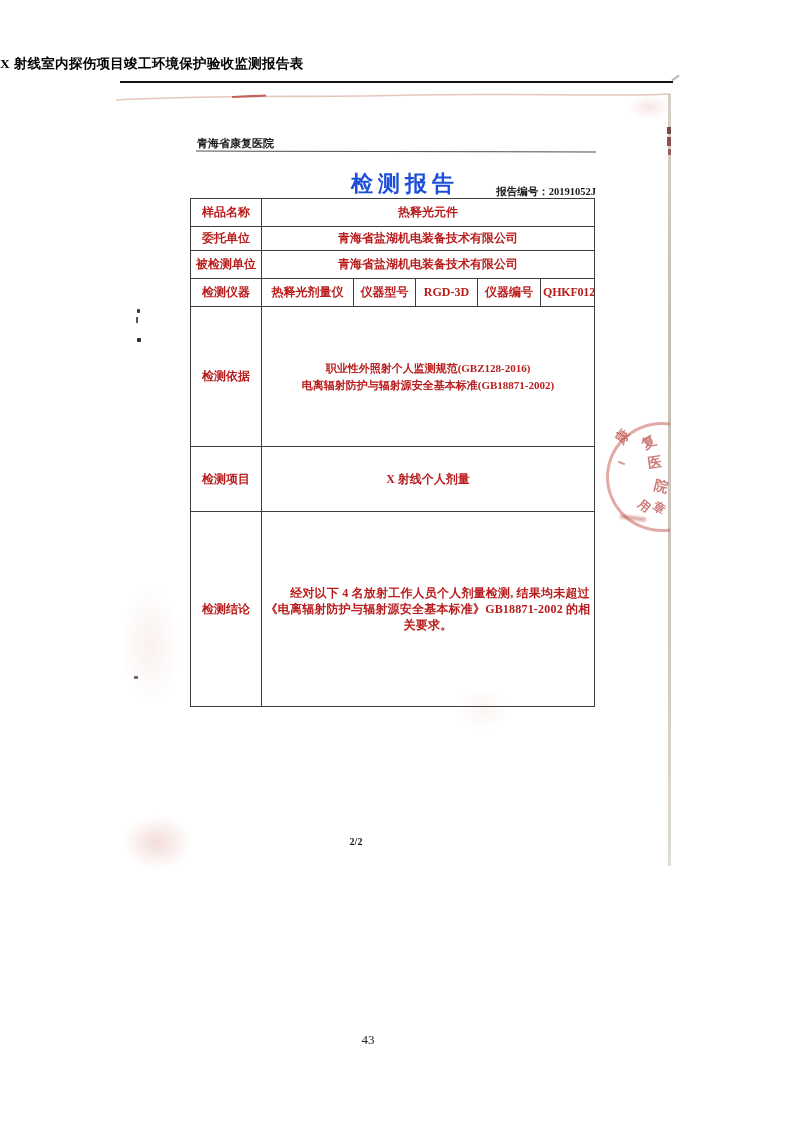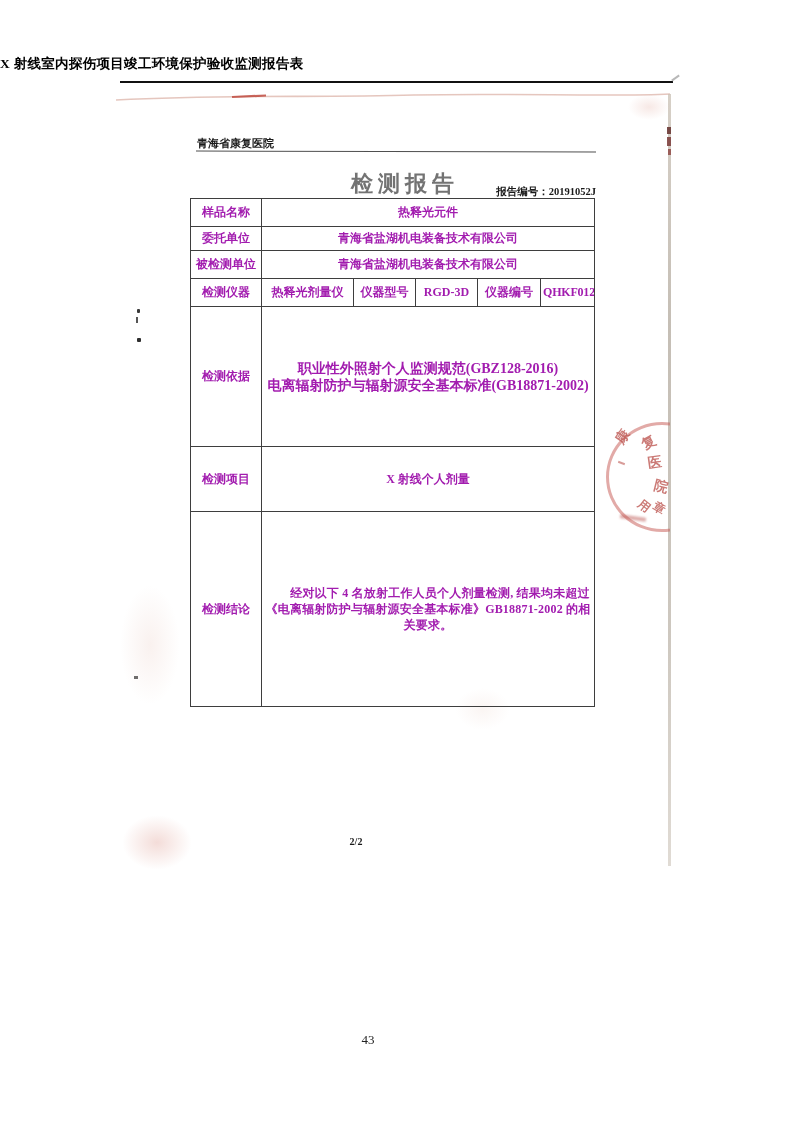--- a/index.html
+++ b/index.html
@@ -31,32 +31,32 @@
     background:radial-gradient(ellipse at center,rgba(232,200,190,.25),rgba(232,200,190,0) 70%);}
   .blotch3{left:455px;top:688px;width:55px;height:42px;
     background:radial-gradient(ellipse at center,rgba(235,210,200,.22),rgba(235,210,200,0) 70%);}
   .blotch4{left:628px;top:94px;width:42px;height:26px;
     background:radial-gradient(ellipse at center,rgba(228,180,170,.3),rgba(228,180,170,0) 70%);}
   
   .org-name{left:197px;top:136px;font-size:11px;font-weight:700;}
   .report-no{left:478px;top:137px;width:118px;text-align:right;font-size:10.5px;font-weight:700;margin-top:48px;}
   .header-underline{left:196px;top:151px;width:400px;height:1px;background:#4f4f4f;transform:rotate(.12deg);}
   .doc-title{left:330px;top:169px;width:150px;text-align:center;
-    font-size:22px;font-weight:700;letter-spacing:5px;color:#737373;}
+    font-size:22px;font-weight:700;letter-spacing:5px;color:#1d4ed8;}
   
   table.report{position:absolute;left:190px;top:198px;width:404px;
     border-collapse:collapse;table-layout:fixed;}
   table.report td{border:1px solid #3e3e3e;text-align:center;vertical-align:middle;
-    font-size:12px;font-weight:600;color:#a21caf;padding:0 2px;overflow:hidden;}
+    font-size:12px;font-weight:600;color:#b91c1c;padding:0 2px;overflow:hidden;}
   td.lowval{vertical-align:bottom;padding-bottom:1px;line-height:1.1;}
   tr.instrument td{font-size:12px;}
   td.serial{font-size:10px;letter-spacing:-.2px;}
   td.period-val{font-size:11px;letter-spacing:-.3px;white-space:nowrap;padding:0;}
   td.date-val{font-size:11px;white-space:nowrap;}
-  td.basis-cell div{line-height:17px;font-size:14px;}
+  td.basis-cell div{line-height:17px;font-size:11px;}
   td.item-val{font-size:12.5px;}
   td.conclusion-cell{vertical-align:top;text-align:left;
     padding:58px 12px 0 16px;text-indent:2em;line-height:16px;
     font-size:12.5px;letter-spacing:.2px;}
   
   .stamp{left:604px;top:414px;width:66px;height:122px;overflow:hidden;}
   .stamp-circle{position:absolute;left:2px;top:8px;width:106px;height:104px;
     border:3px solid rgba(197,86,80,.5);border-radius:50%;}
   .stamp-ch{position:absolute;color:#bd5550;font-weight:700;opacity:.78;}
   .stamp-ch1{left:12px;top:14px;font-size:14px;transform:rotate(-55deg);}

